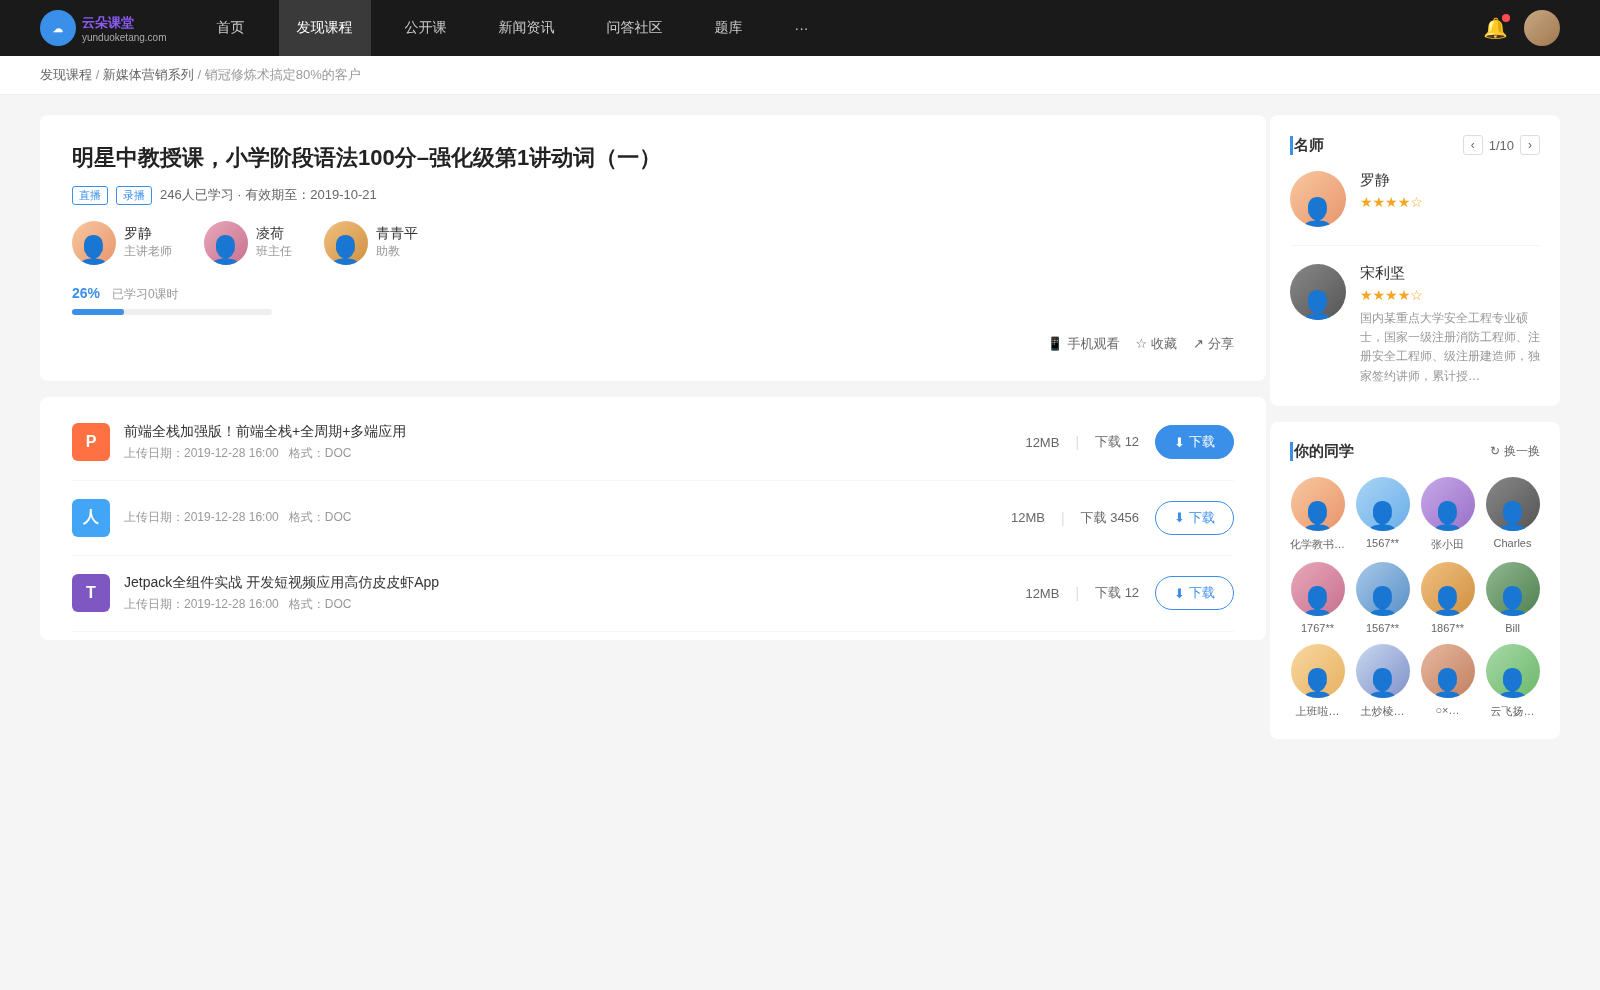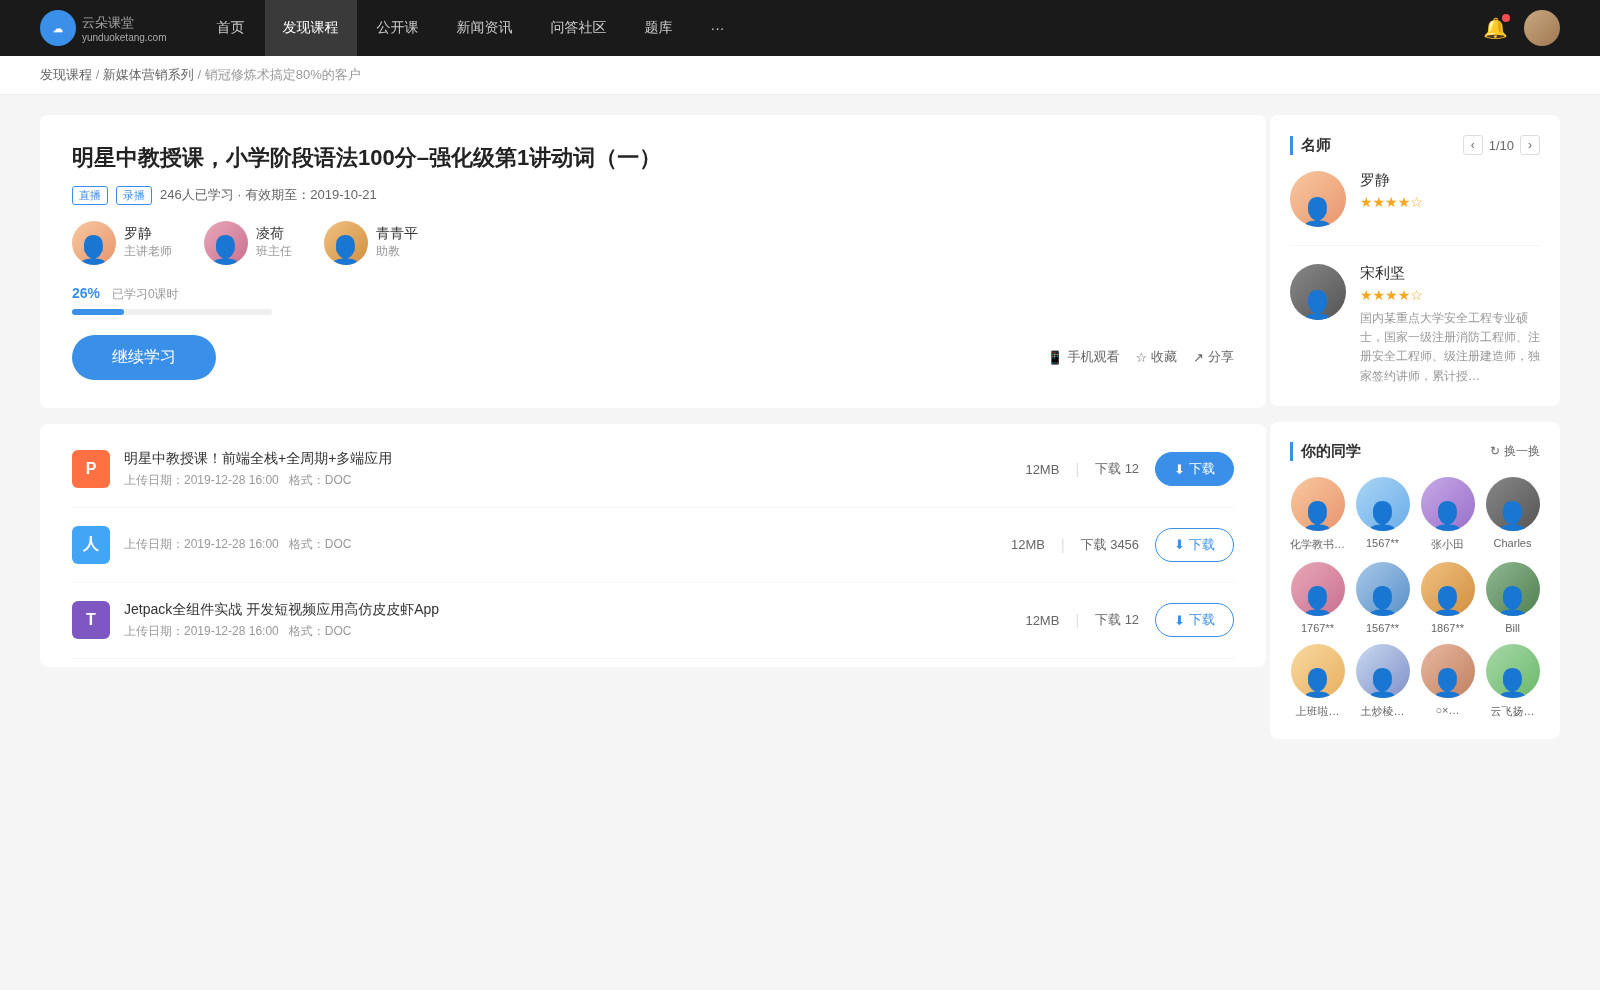--- a/index.html
+++ b/index.html
@@ -2,21 +2,21 @@
 <html><head>
   <meta charset="utf-8">
   <style>
     * { box-sizing: border-box; margin: 0; padding: 0; }
     body { font-family: -apple-system, BlinkMacSystemFont, "PingFang SC", "Microsoft YaHei", sans-serif; background: #f5f5f5; font-size: 14px; color: #333; }
 
     
     .navbar { background: #1a1a1a; height: 56px; display: flex; align-items: center; padding: 0 40px; }
     .logo { display: flex; align-items: center; margin-right: 32px; }
     .logo-icon { width: 36px; height: 36px; background: #3a8fe8; border-radius: 50%; display: flex; align-items: center; justify-content: center; color: white; font-weight: bold; font-size: 10px; margin-right: 6px; }
-    .nav-items { display: flex; align-items: center; gap: 2px; flex: 1; }
+    .nav-items { display: flex; align-items: center; gap: 16px; flex: 1; }
     .nav-item { color: #ccc; padding: 0 18px; height: 56px; display: flex; align-items: center; font-size: 14px; cursor: pointer; }
     .nav-item.active { background: #3a3a3a; color: white; }
     .nav-right { display: flex; align-items: center; gap: 16px; margin-left: auto; }
     .bell-icon { color: #ccc; font-size: 20px; position: relative; cursor: pointer; }
     .bell-dot { width: 8px; height: 8px; background: #ff4d4f; border-radius: 50%; position: absolute; top: -2px; right: -2px; }
     .avatar-nav { width: 36px; height: 36px; border-radius: 50%; background: #888; overflow: hidden; cursor: pointer; }
     .avatar-nav-inner { width: 100%; height: 100%; background: linear-gradient(135deg, #c8a882, #a07850); }
 
     
     .breadcrumb { background: white; padding: 10px 40px; font-size: 13px; color: #666; border-bottom: 1px solid #eee; }
@@ -70,21 +70,21 @@
     .resource-meta { font-size: 12px; color: #999; }
     .resource-right { display: flex; align-items: center; gap: 16px; margin-left: auto; }
     .resource-size { font-size: 13px; color: #666; }
     .resource-divider { color: #ddd; }
     .resource-downloads { font-size: 13px; color: #666; }
     .btn-download { border: 1px solid #3a8fe8; color: #3a8fe8; background: white; border-radius: 20px; padding: 7px 18px; font-size: 13px; cursor: pointer; display: flex; align-items: center; gap: 4px; }
     .btn-download.filled { background: #3a8fe8; color: white; }
 
     
     .sidebar-card { background: white; border-radius: 8px; padding: 20px; margin-bottom: 16px; }
-    .sidebar-title { font-size: 15px; font-weight: bold; color: #333; margin-bottom: 16px; display: flex; align-items: center; gap: 6px; border-left: 3px solid #3a8fe8; padding-left: 8px; }
+    .sidebar-title { font-size: 15px; font-weight: bold; color: #333; margin-bottom: 16px; display: flex; align-items: center; gap: 6px; border-left: 3px solid #3a8fe8; padding-left: 1px; }
     .sidebar-pagination { display: flex; align-items: center; gap: 6px; margin-left: auto; font-size: 13px; color: #666; }
     .page-btn { width: 20px; height: 20px; border: 1px solid #ddd; border-radius: 3px; display: flex; align-items: center; justify-content: center; cursor: pointer; font-size: 12px; color: #666; }
     .teacher-row { display: flex; gap: 14px; margin-bottom: 18px; padding-bottom: 18px; border-bottom: 1px solid #f5f5f5; }
     .teacher-row:last-child { border-bottom: none; margin-bottom: 0; padding-bottom: 0; }
     .teacher-avatar-lg { width: 56px; height: 56px; border-radius: 50%; overflow: hidden; flex-shrink: 0; }
     .teacher-details { flex: 1; }
     .teacher-name-lg { font-size: 15px; font-weight: 500; color: #333; margin-bottom: 4px; }
     .stars { color: #f5a623; font-size: 14px; margin-bottom: 6px; }
     .teacher-desc { font-size: 12px; color: #999; line-height: 1.6; }
 
@@ -112,21 +112,21 @@
 
     .avatar-face { width: 100%; height: 100%; display: flex; align-items: flex-end; justify-content: center; font-size: 28px; line-height: 1; }
   </style>
 </head>
 <body>
 
 <nav class="navbar">
   <div class="logo">
     <div class="logo-icon">☁</div>
     <div>
-      <div style="color:#a3a3a3;font-size:13px;font-weight:400;">云朵课堂</div>
+      <div style="color:#8b5cf6;font-size:13px;font-weight:700;">云朵课堂</div>
       <div style="color:#aaa;font-size:10px;">yunduoketang.com</div>
     </div>
   </div>
   <div class="nav-items" id="nav-items">
       <div class="nav-item">首页</div>
       <div class="nav-item active">发现课程</div>
       <div class="nav-item">公开课</div>
       <div class="nav-item">新闻资讯</div>
       <div class="nav-item">问答社区</div>
       <div class="nav-item">题库</div>
@@ -192,21 +192,20 @@
   </div>
         </div>
       <div class="progress-section">
         <span class="progress-label">26%</span>
         <span class="progress-sub">已学习0课时</span>
         <div class="progress-bar-bg">
           <div class="progress-bar-fill" id="progress-fill" style="width: 26%;"></div>
         </div>
       </div>
       <div class="course-actions">
-        <button class="btn-continue">继续学习</button>
         <div class="action-btns">
           <button class="action-btn">
             <span>📱</span>
             <span>手机观看</span>
           </button>
           <button class="action-btn">
             <span>☆</span>
             <span>收藏</span>
           </button>
           <button class="action-btn">
@@ -215,21 +214,21 @@
           </button>
         </div>
       </div>
     </div>
 
     <div class="tabs-section">
       <div class="resource-list" id="resource-list">
           <div class="resource-item">
     <div class="resource-icon orange">P</div>
     <div class="resource-info">
-      <div class="resource-name">明星中教授课！前端全栈+全周期+多端应用</div>
+      <div class="resource-name">前端全栈加强版！前端全栈+全周期+多端应用</div>
       <div class="resource-meta">上传日期：2019-12-28  16:00 &nbsp; 格式：DOC</div>
     </div>
     <div class="resource-right">
       <span class="resource-size">12MB</span>
       <span class="resource-divider">|</span>
       <span class="resource-downloads">下载 12</span>
       <button class="btn-download filled">
         <span>⬇</span>
         下载
       </button>

